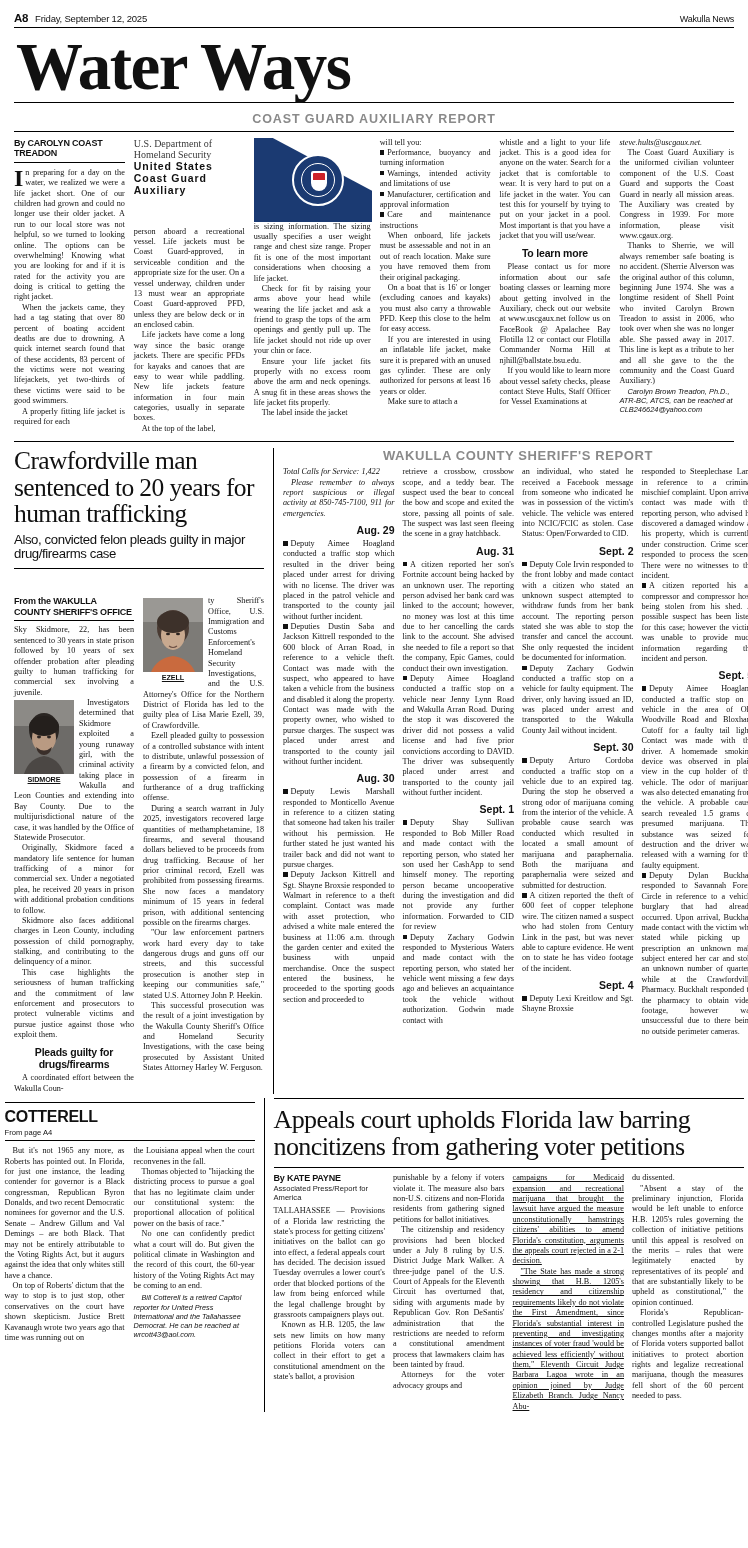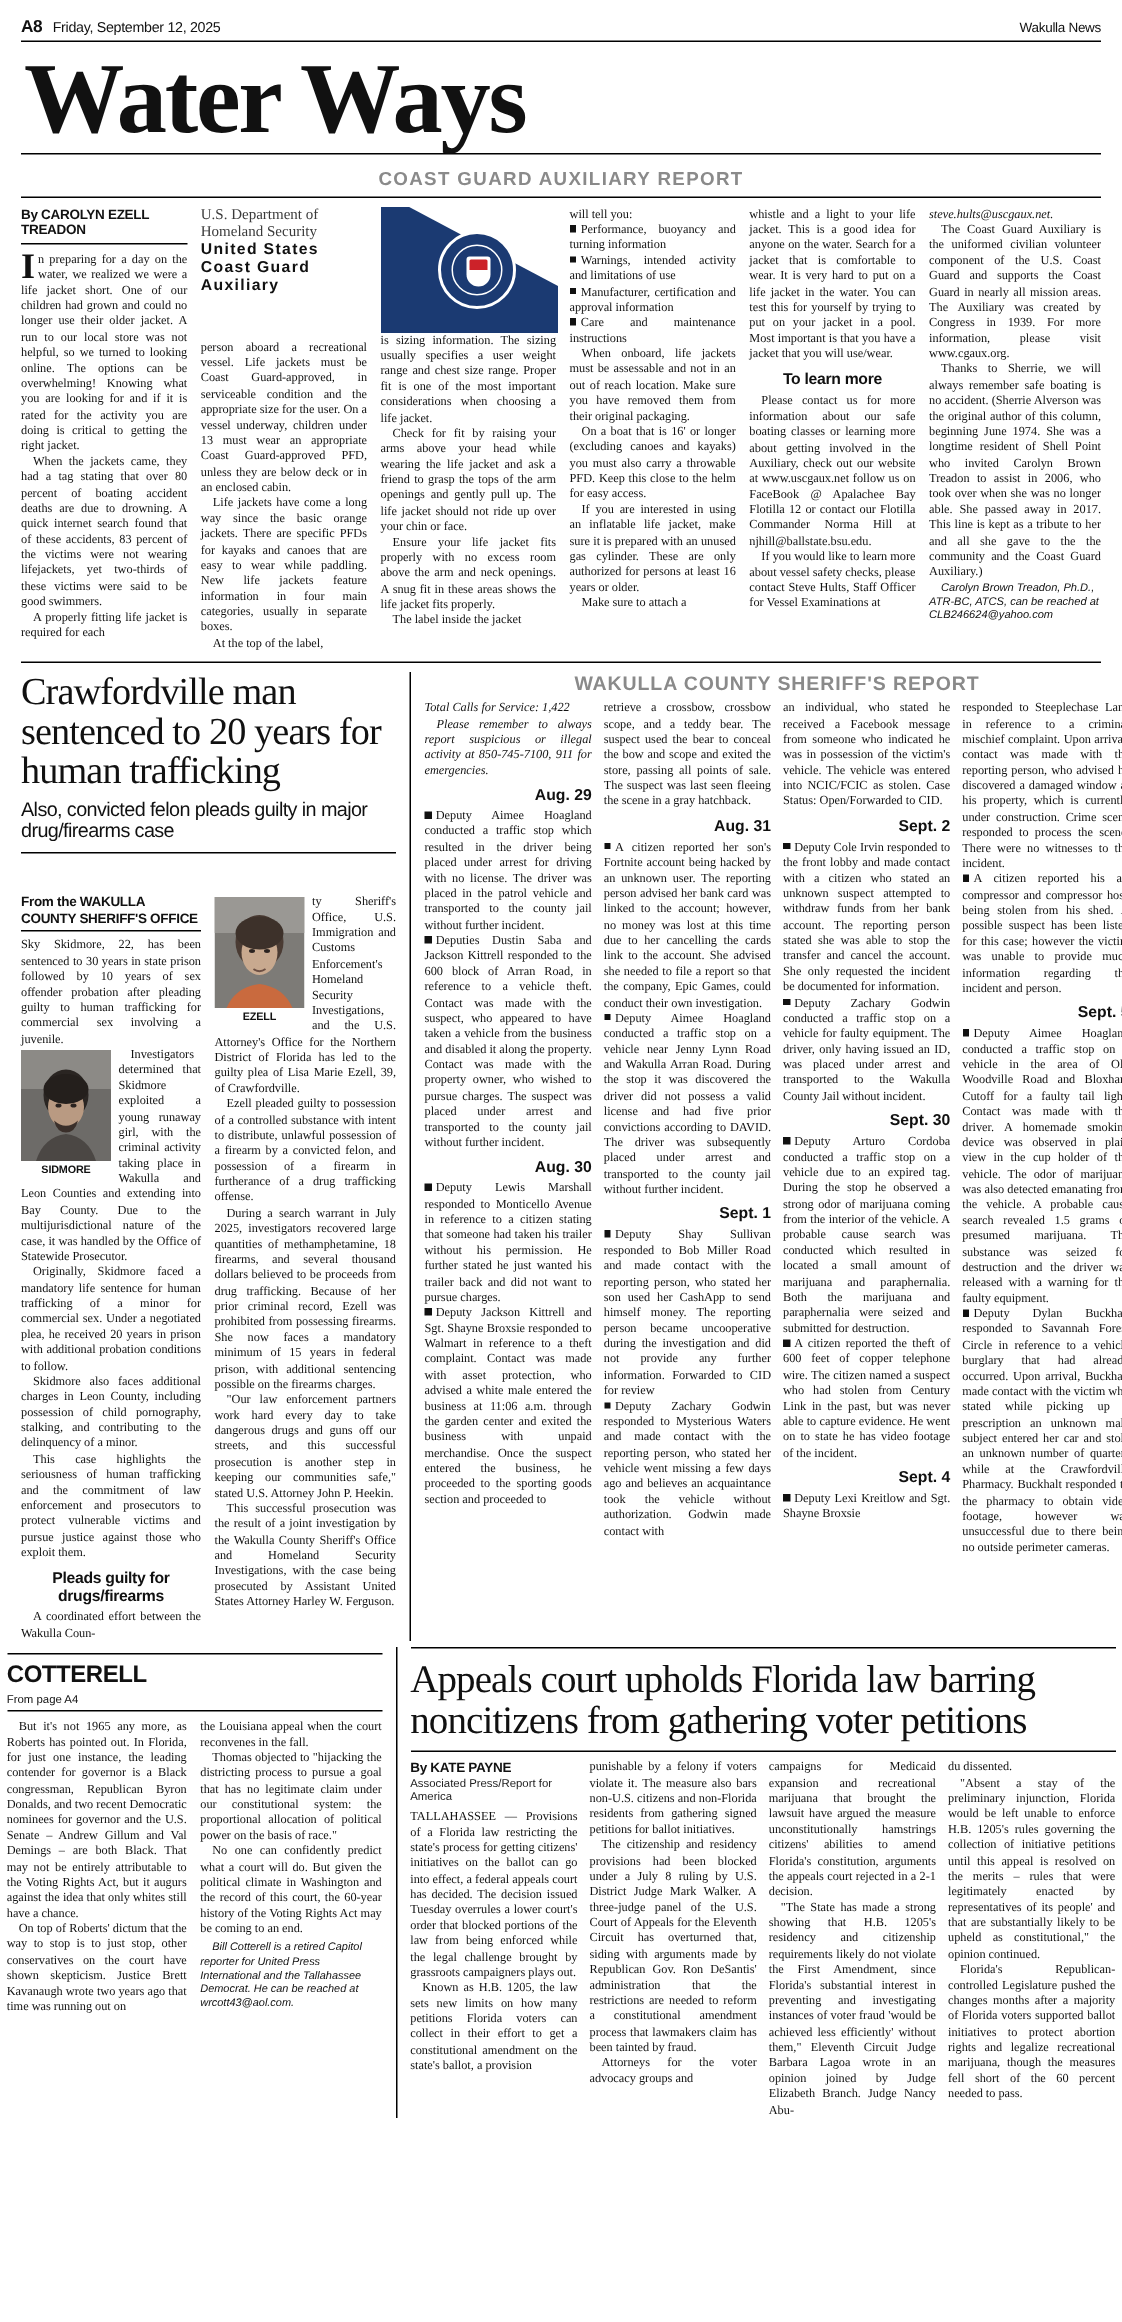--- a/index.html
+++ b/index.html
@@ -89,21 +89,21 @@
   .bullet { display:inline-block; width:4.5px; height:4.5px; background:#111;
             margin-right:3px; vertical-align:0.5px; }
 
   
   .midrule { border-bottom:1.3px solid #000; margin:7px 0 6px 0; }
 
   .headline-main { font-family:"Liberation Serif", serif; font-size:25.5px;
                    line-height:1.04; letter-spacing:-0.6px; margin:0; }
   .deck { font-family:"Liberation Sans", sans-serif; font-size:13.2px;
           line-height:1.12; letter-spacing:-0.4px; margin-top:5px; color:#111; }
-  .mug-box { float:left; margin:2px 5px 1px 0; width:60px; }
+  .mug-box { float:left; margin:2px 5px 1px 0; width:60px;text-decoration:underline; }
   .mug-img { width:60px; height:74px; display:block; }
   .mug-cap { font-family:"Liberation Sans", sans-serif; font-weight:bold;
              font-size:7.2px; text-align:center; letter-spacing:-0.1px;
              padding-top:1px; }
 
   
   .sr-kicker { text-align:center; font-family:"Liberation Sans", sans-serif;
                font-weight:bold; font-size:13px; letter-spacing:0.6px;
                color:#8a8a8a; margin:0 0 4px 0; }
   .sr-date { font-family:"Liberation Sans", sans-serif; font-weight:bold;
@@ -138,21 +138,21 @@
 
   <div class="masthead">Water Ways</div>
   <div class="masthead-rule"></div>
 
   <div class="section-kicker">COAST GUARD AUXILIARY REPORT</div>
   <div class="rule-hair" style="margin-bottom:6px;"></div>
 
   <div class="cg-wrap">
 
     <div class="cg-c1">
-      <div class="byline">By CAROLYN EZELL TREADON</div>
+      <div class="byline">By CAROLYN COAST TREADON</div>
       <div class="byline-rule"></div>
       <div class="col">
         <p class="noindent dropcap">In preparing for a day on the water, we realized we were a life jacket short. One of our children had grown and could no longer use their older jacket. A run to our local store was not helpful, so we turned to looking online. The options can be overwhelming! Knowing what you are looking for and if it is rated for the activity you are doing is critical to getting the right jacket.</p>
         <p>When the jackets came, they had a tag stating that over 80 percent of boating accident deaths are due to drowning. A quick internet search found that of these accidents, 83 percent of the victims were not wearing lifejackets, yet two-thirds of these victims were said to be good swimmers.</p>
         <p>A properly fitting life jacket is required for each</p>
       </div>
     </div>
 
     <div class="cg-c2">
       <div class="dhs-logo">
@@ -403,21 +403,21 @@
             <p>Known as H.B. 1205, the law sets new limits on how many petitions Florida voters can collect in their effort to get a constitutional amendment on the state's ballot, a provision</p>
           </div>
         </div>
         <div style="width:113px;">
           <div class="col">
             <p class="noindent">punishable by a felony if voters violate it. The measure also bars non-U.S. citizens and non-Florida residents from gathering signed petitions for ballot initiatives.</p>
             <p>The citizenship and residency provisions had been blocked under a July 8 ruling by U.S. District Judge Mark Walker. A three-judge panel of the U.S. Court of Appeals for the Eleventh Circuit has overturned that, siding with arguments made by Republican Gov. Ron DeSantis' administration that the restrictions are needed to reform a constitutional amendment process that lawmakers claim has been tainted by fraud.</p>
             <p>Attorneys for the voter advocacy groups and</p>
           </div>
         </div>
-        <div style="width:113px;">
+        <div style="width:113px;text-decoration:underline;">
           <div class="col">
             <p class="noindent">campaigns for Medicaid expansion and recreational marijuana that brought the lawsuit have argued the measure unconstitutionally hamstrings citizens' abilities to amend Florida's constitution, arguments the appeals court rejected in a 2-1 decision.</p>
             <p>"The State has made a strong showing that H.B. 1205's residency and citizenship requirements likely do not violate the First Amendment, since Florida's substantial interest in preventing and investigating instances of voter fraud 'would be achieved less efficiently' without them," Eleventh Circuit Judge Barbara Lagoa wrote in an opinion joined by Judge Elizabeth Branch. Judge Nancy Abu-</p>
           </div>
         </div>
         <div style="width:113px;">
           <div class="col">
             <p class="noindent">du dissented.</p>
             <p>"Absent a stay of the preliminary injunction, Florida would be left unable to enforce H.B. 1205's rules governing the collection of initiative petitions until this appeal is resolved on the merits – rules that were legitimately enacted by representatives of its people' and that are substantially likely to be upheld as constitutional," the opinion continued.</p>
             <p>Florida's Republican-controlled Legislature pushed the changes months after a majority of Florida voters supported ballot initiatives to protect abortion rights and legalize recreational marijuana, though the measures fell short of the 60 percent needed to pass.</p>

